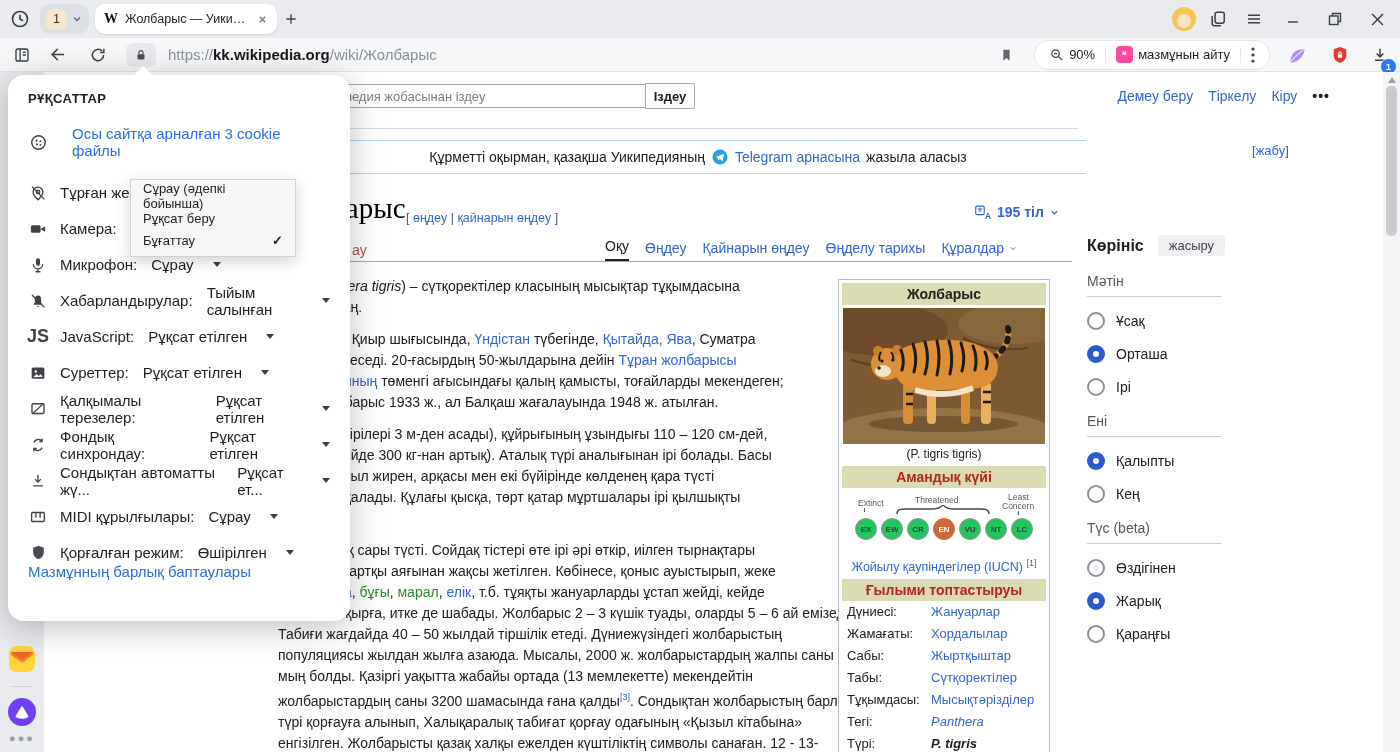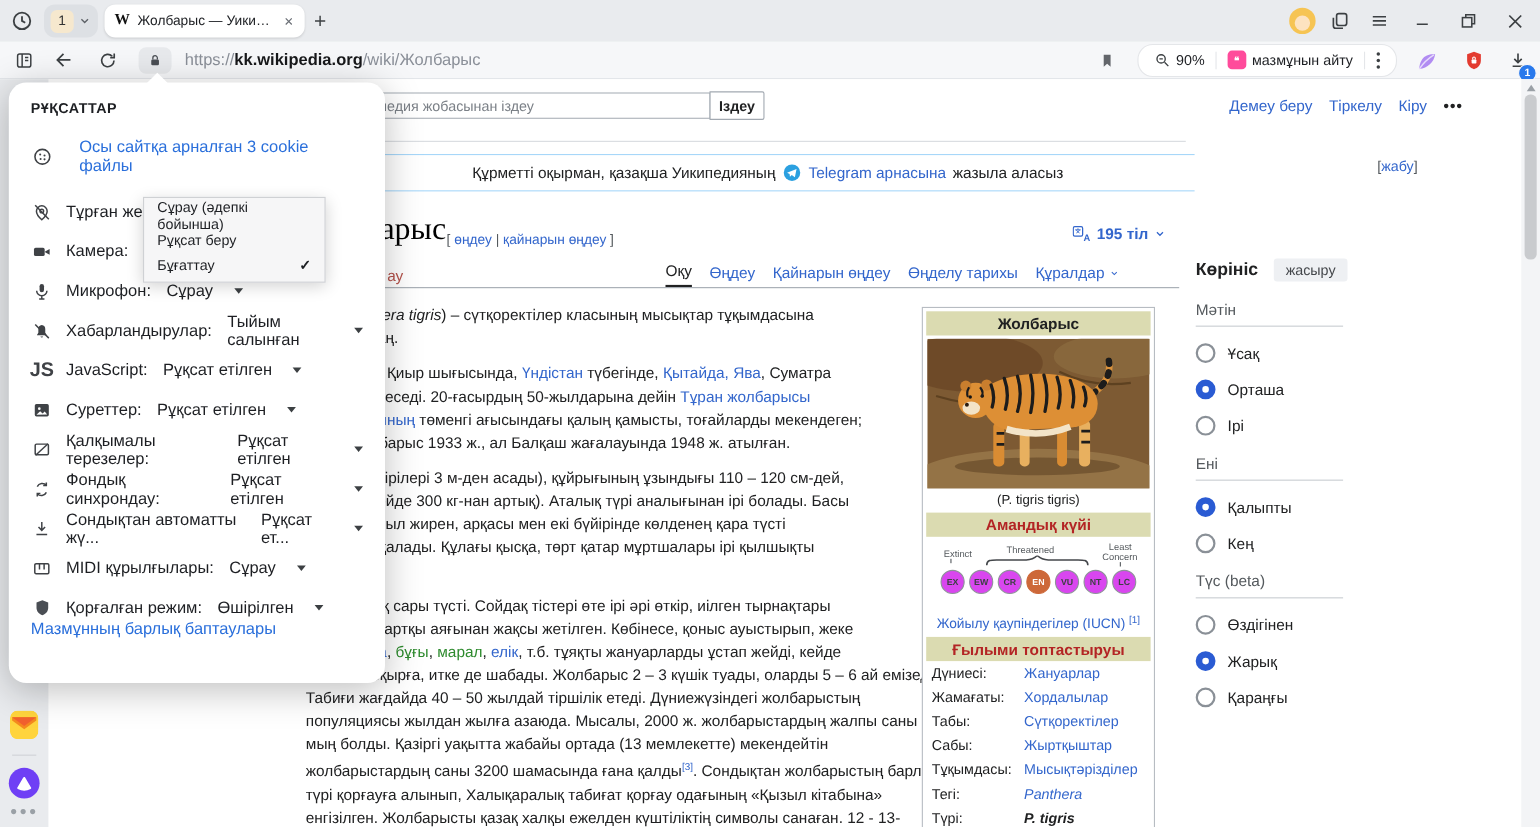--- a/index.html
+++ b/index.html
@@ -75,21 +75,21 @@
   .infobox{position:absolute;left:838px;top:207px;width:212px;border:1px solid #b7bcc2;background:#fff;
            box-sizing:border-box;font-size:13px;padding:3px;}
   .ib-head{background:#dbdbb1;text-align:center;font-weight:bold;font-size:14px;padding:3px 0;}
   .ib-head.red{color:#b32424;}
   .ib-img{display:block;margin:3px auto 0;}
   .ib-cap{text-align:center;font-size:12px;color:#202122;padding:3px 0 5px;}
   .iucn-wrap{position:relative;height:64px;margin:4px 0 0;}
   .iucn-lab{position:absolute;font-size:8.5px;color:#54595d;}
   .iucn-tick{position:absolute;width:1px;height:4px;background:#54595d;}
   .iucn-row{position:absolute;left:50%;transform:translateX(-50%);top:26px;display:flex;gap:4px;}
-  .iucn{width:22px;height:22px;border-radius:50%;border:1px solid #8d9298;box-sizing:border-box;background:#d946ef;
+  .iucn{width:22px;height:22px;border-radius:50%;border:1px solid #8d9298;box-sizing:border-box;background:#22c55e;
         font-size:8px;font-weight:bold;color:#3c4043;display:flex;align-items:center;justify-content:center;}
   .iucn.active{background:#cd6839;border-color:#cd6839;color:#fff;}
   .ib-statuslink{text-align:center;font-size:12.5px;color:#3366cc;padding:2px 0 5px;}
   .ib-row{display:flex;padding:2px 5px;line-height:18px;}
   .ib-row .lab{width:84px;flex:0 0 auto;color:#202122;}
   .ib-row .val{color:#3366cc;}
   .ib-row.genus .val{font-style:italic;}
   .ib-row.species .val{color:#202122;font-weight:bold;font-style:italic;}
   
   .appearance{position:absolute;left:1087px;top:163px;width:238px;}
@@ -431,26 +431,26 @@
       <div class="ib-head red">Ғылыми топтастыруы</div>
       <div class="ib-row">
           <span class="lab">Дүниесі:</span>
           <span class="val">Жануарлар</span>
         </div>
       <div class="ib-row">
           <span class="lab">Жамағаты:</span>
           <span class="val">Хордалылар</span>
         </div>
       <div class="ib-row">
+          <span class="lab">Сабы:</span>
+          <span class="val">Жыртқыштар</span>
+        </div>
+      <div class="ib-row">
           <span class="lab">Табы:</span>
           <span class="val">Сүтқоректілер</span>
-        </div>
-      <div class="ib-row">
-          <span class="lab">Сабы:</span>
-          <span class="val">Жыртқыштар</span>
         </div>
       <div class="ib-row">
           <span class="lab">Тұқымдасы:</span>
           <span class="val">Мысықтәрізділер</span>
         </div>
       <div class="ib-row genus">
           <span class="lab">Тегі:</span>
           <span class="val">Panthera</span>
         </div>
       <div class="ib-row species">

